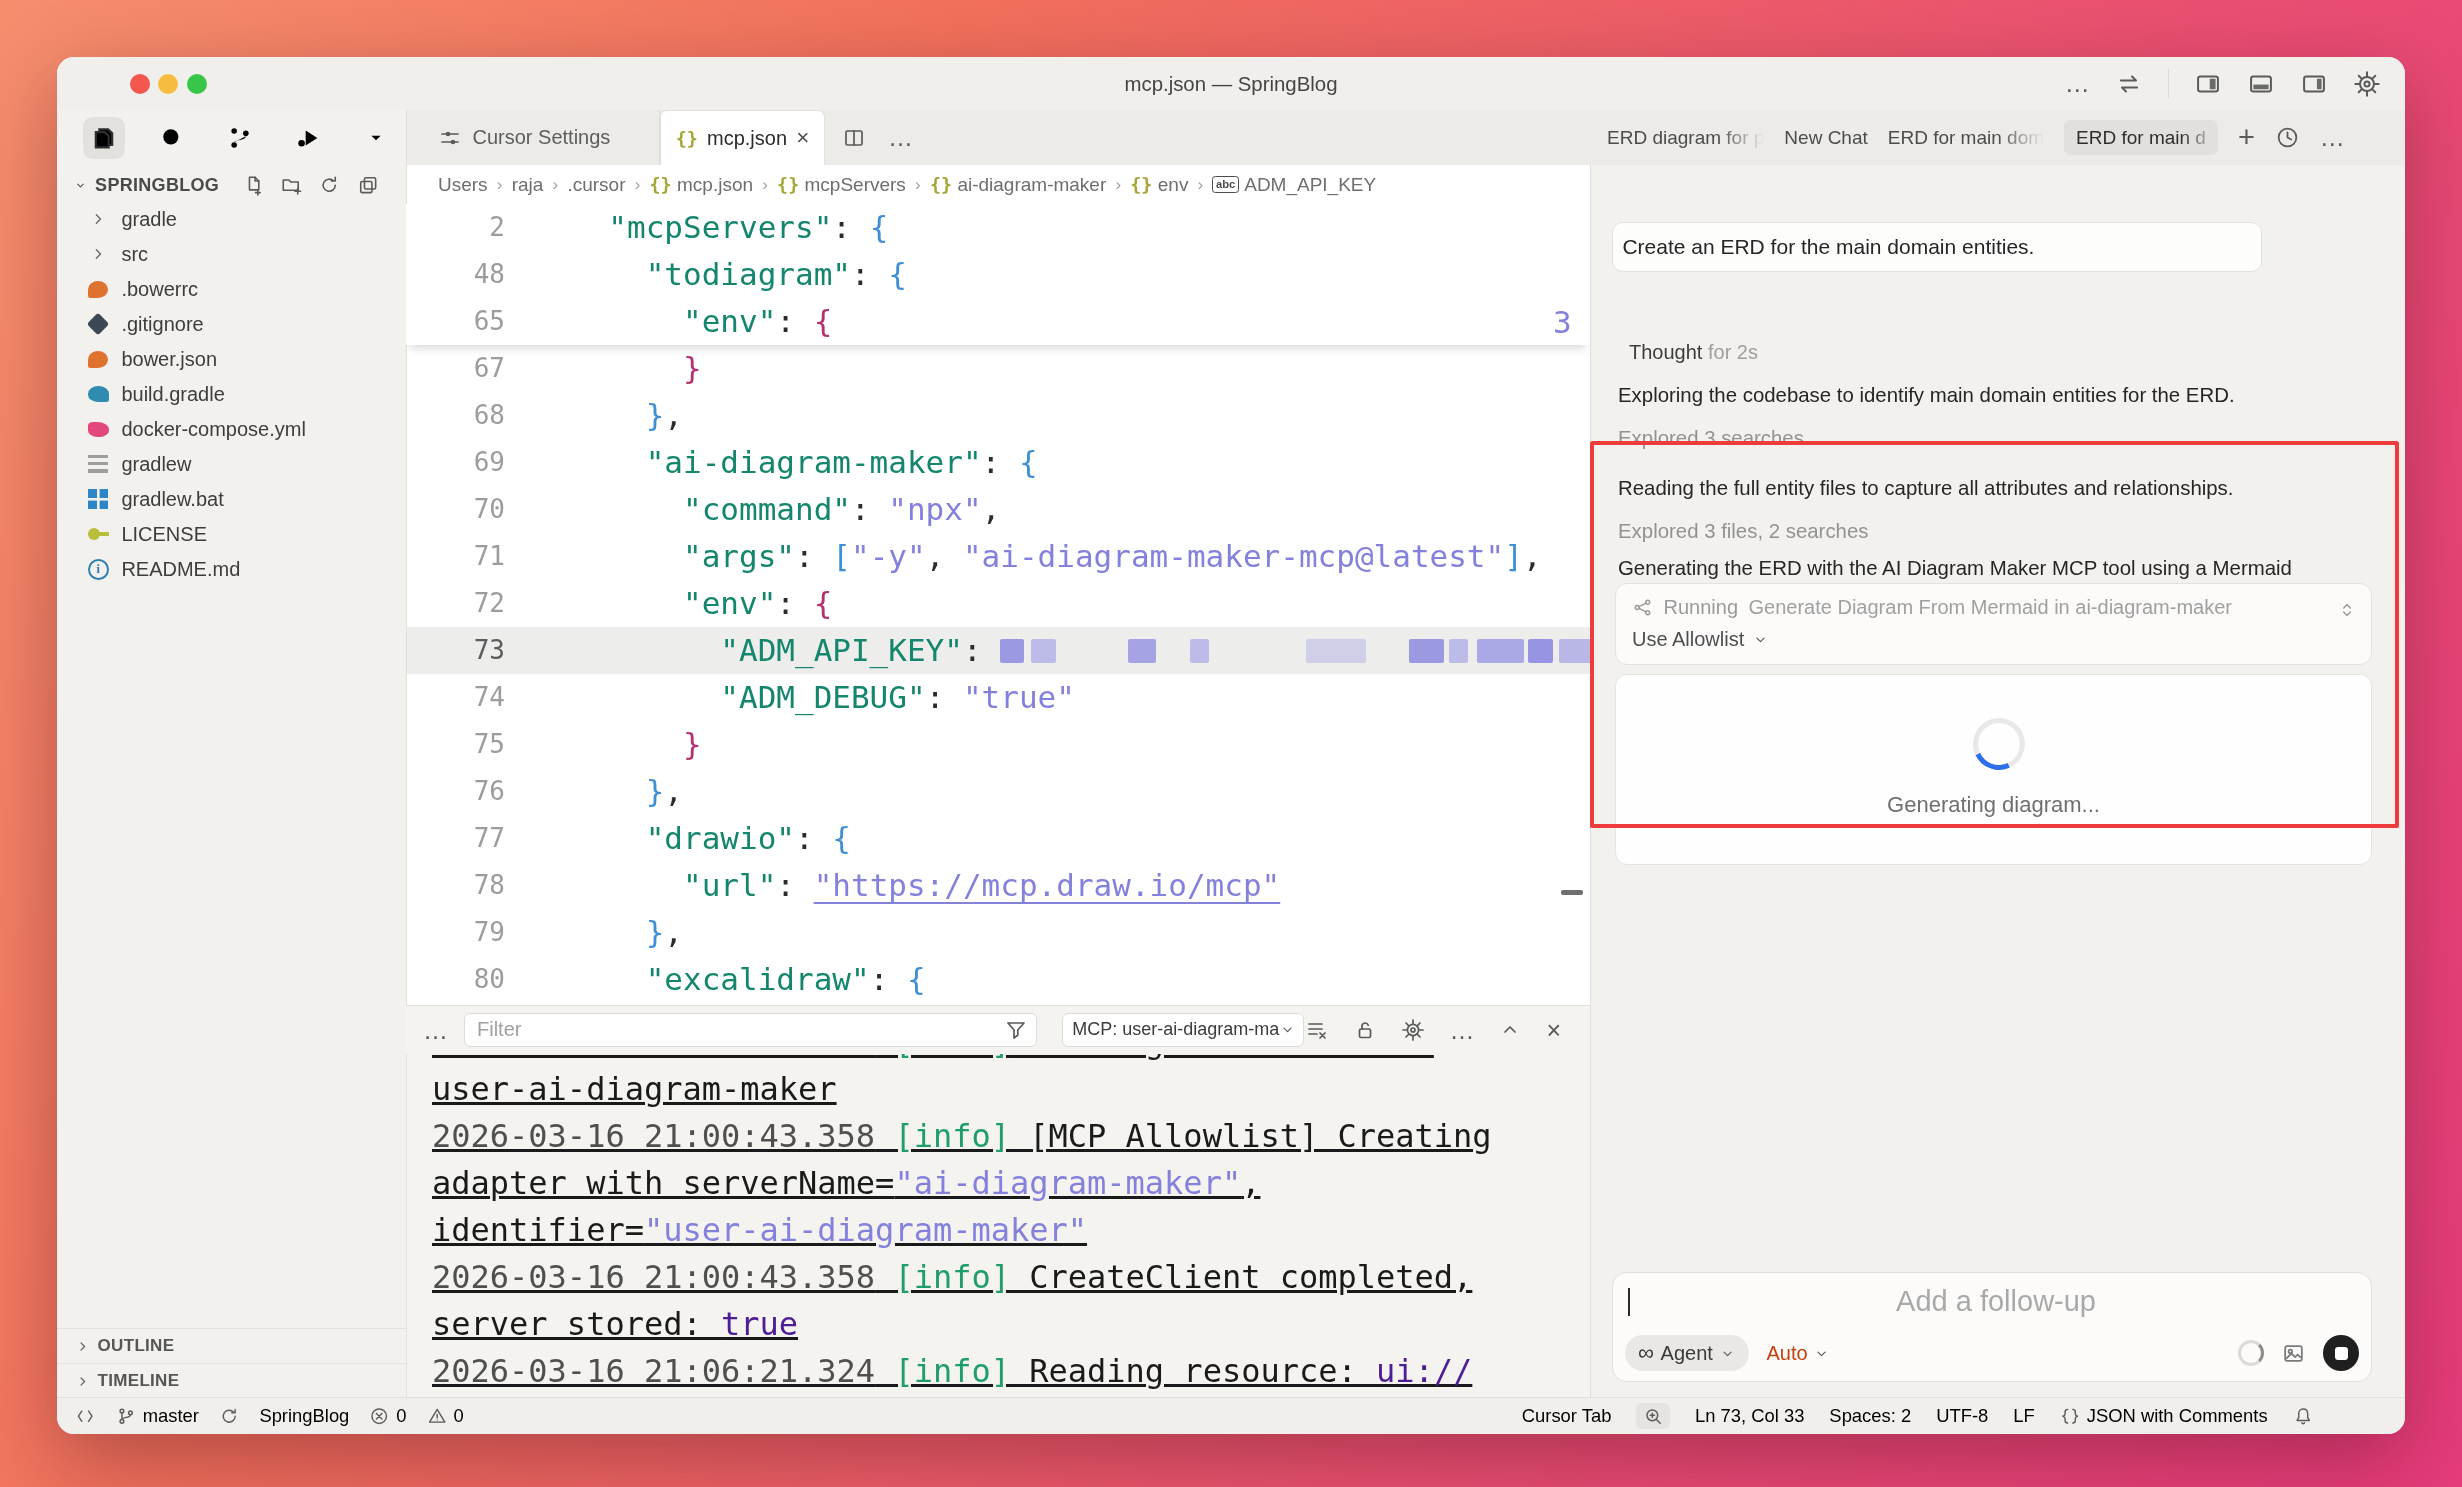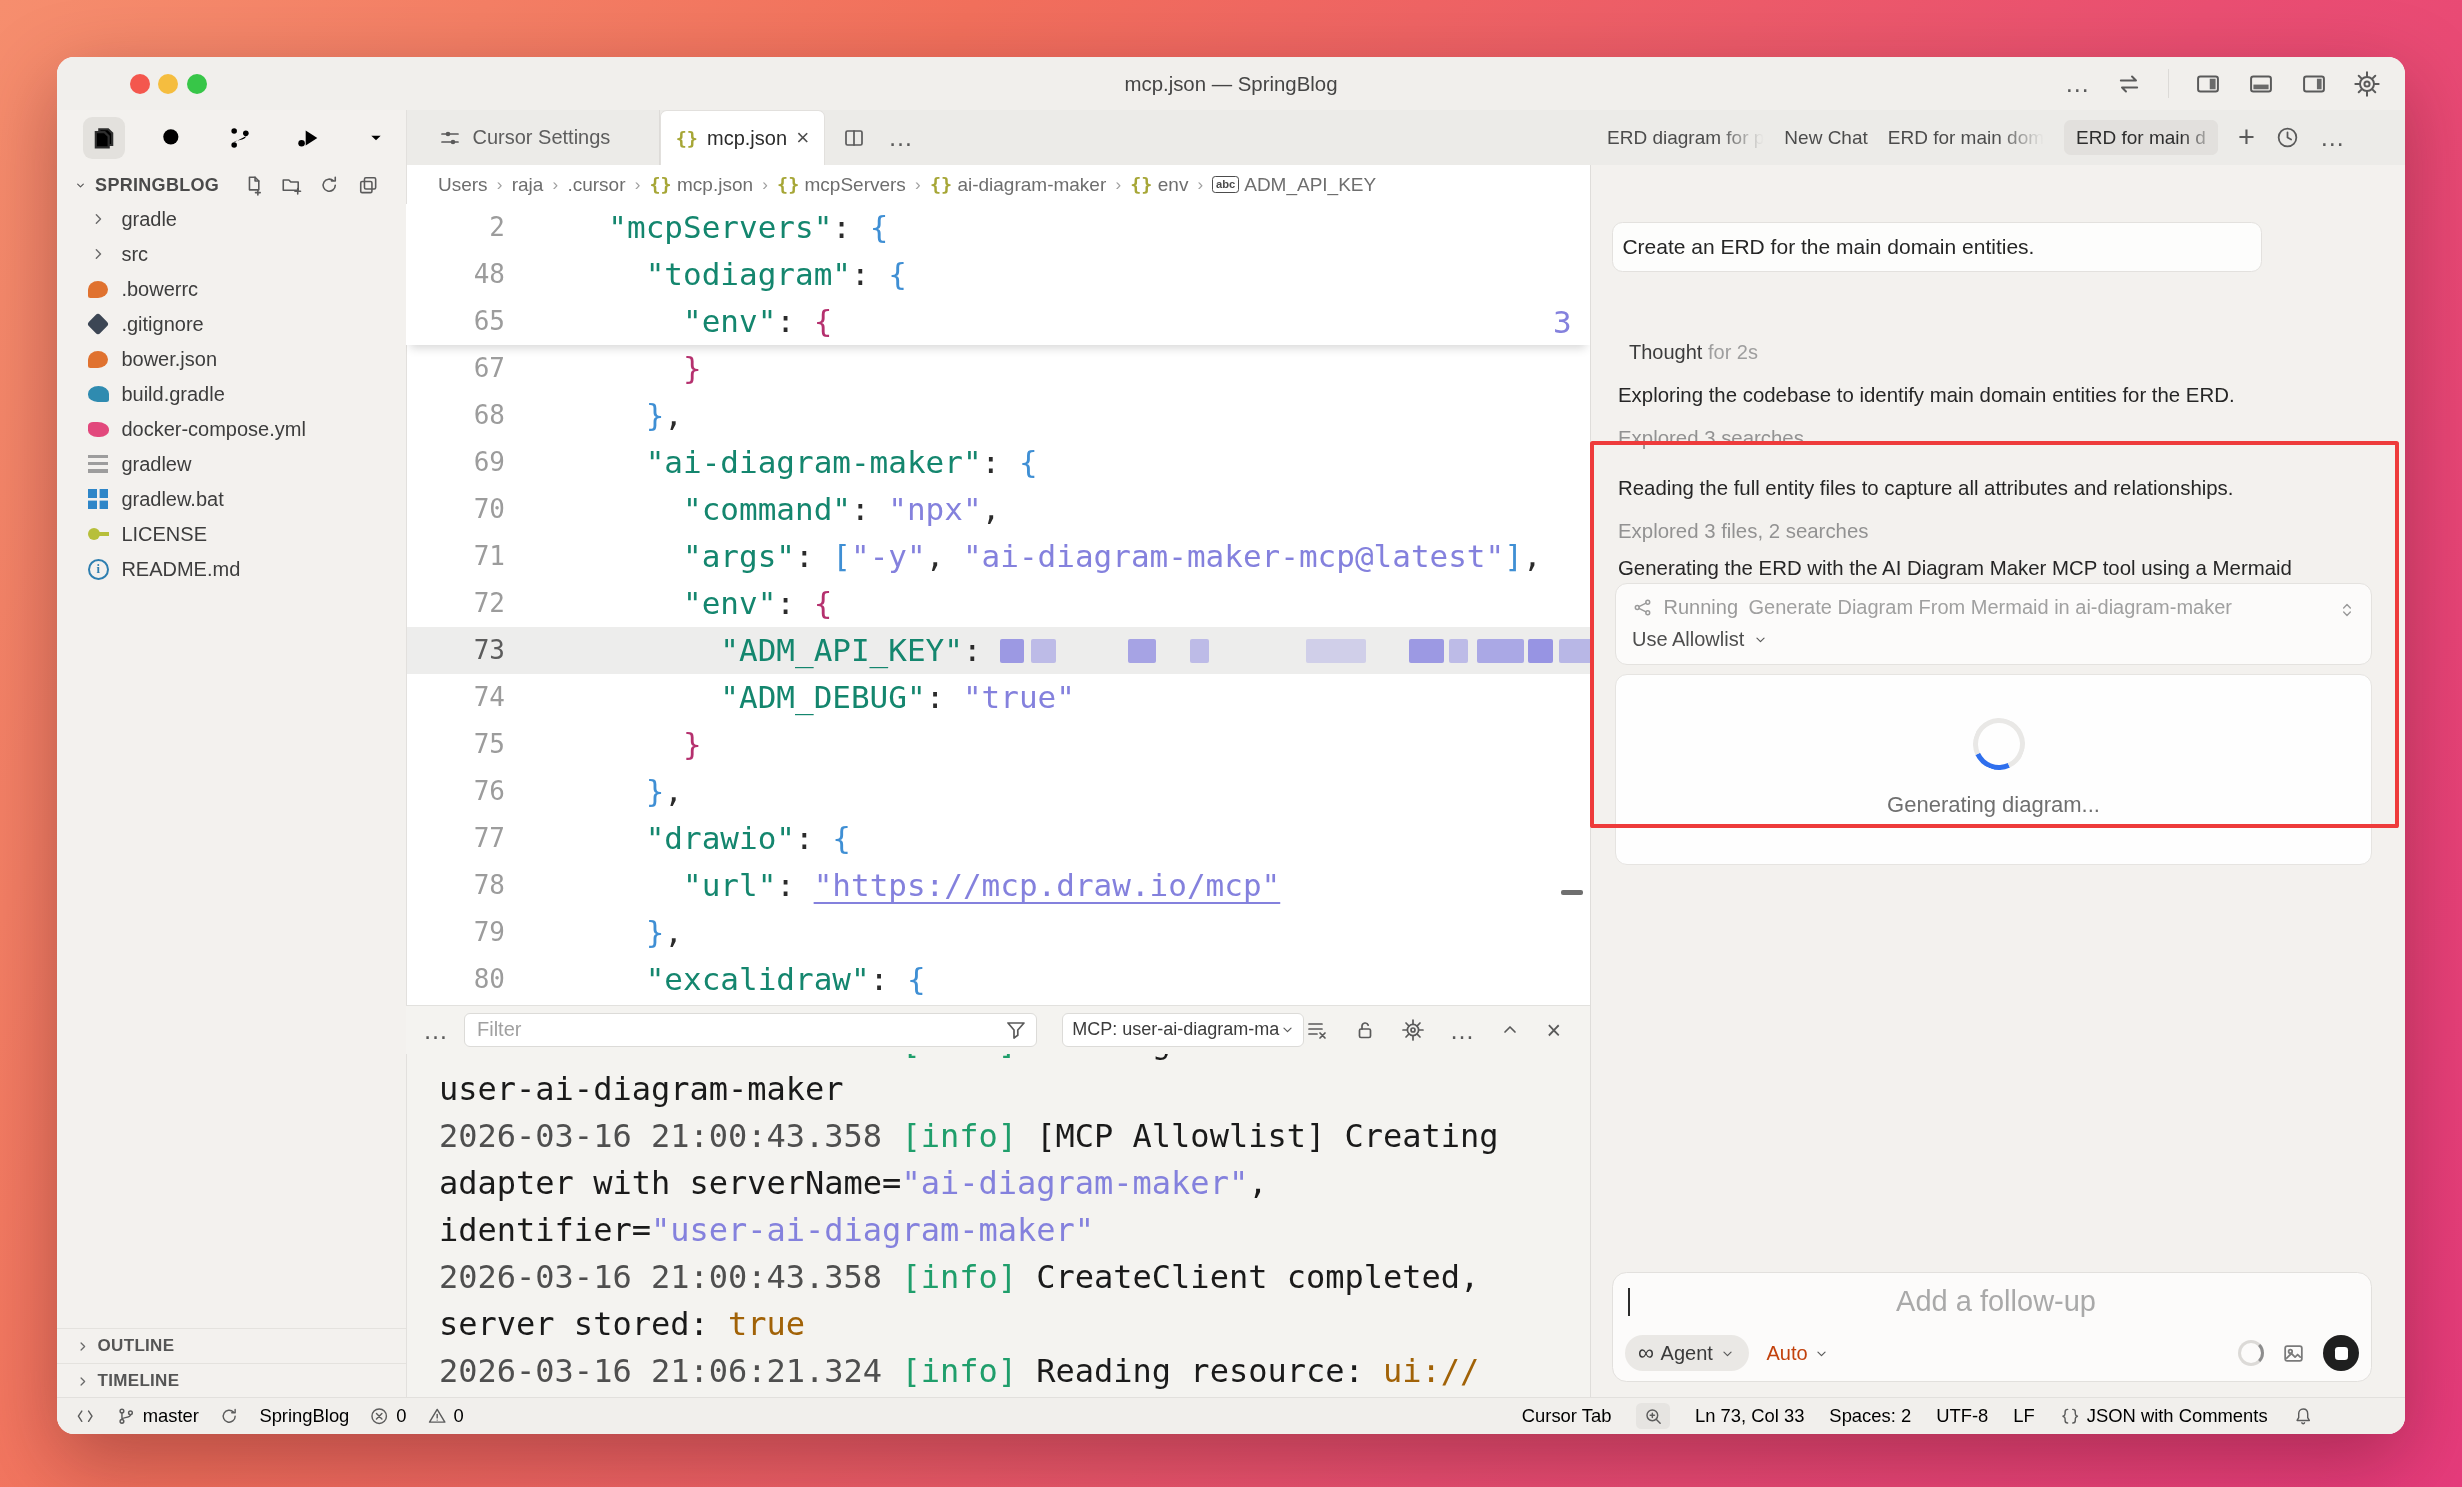--- a/index.html
+++ b/index.html
@@ -59,22 +59,22 @@
   #panel-dots{position:absolute;left:17px;top:0;height:48px;display:flex;align-items:center;}
   #filterbox{position:absolute;left:58px;top:6.6px;width:573px;height:34px;background:#fff;border:1.3px solid #dcdbd8;
     border-radius:6px;box-sizing:border-box;display:flex;align-items:center;}
   #filterbox input{flex:1;border:none;outline:none;background:transparent;font-size:20px;color:#333;padding-left:12px;
     font-family:"Liberation Sans",sans-serif;}
   #filterbox input::placeholder{color:#a0a0a0;}
   #mcp-dd{position:absolute;left:656px;top:6.6px;width:242px;height:34px;background:#fff;border:1.3px solid #dcdbd8;border-radius:6px;
     box-sizing:border-box;display:flex;align-items:center;justify-content:space-between;padding:0 9.2px;font-size:18px;color:#3c3c3c;white-space:nowrap;overflow:hidden;}
   #panel-icons{position:absolute;right:29px;top:0;height:48px;display:flex;align-items:center;gap:24px;}
   #logs{position:absolute;left:0;top:12.5px;right:0;bottom:0;}
-  .ll{height:47px;font:400 32px/47px "DejaVu Sans Mono",monospace;white-space:pre;padding-left:33px;color:#1a1a1a;}
-  .lt{color:#4f4f4f;} .li{color:#1f9e6b;} .lp{color:#1a1a1a;} .ls{color:#8481dd;} .lb{color:#a16207;}
+  .ll{height:47px;font:400 32px/47px "DejaVu Sans Mono",monospace;white-space:pre;padding-left:26px;color:#1a1a1a;text-decoration:underline;}
+  .lt{color:#4f4f4f;} .li{color:#1f9e6b;} .lp{color:#1a1a1a;} .ls{color:#8481dd;} .lb{color:#4c1d95;}
   
   #sidebar{position:absolute;left:0;top:53px;width:349px;bottom:36px;background:#f3f1ee;border-right:1.3px solid #e2e0dd;}
   #activity{position:absolute;left:0;top:0;width:349px;height:55px;display:flex;align-items:center;gap:26px;padding-left:26px;box-sizing:border-box;}
   #activity .ab{width:42px;height:42px;border-radius:9.2px;display:flex;align-items:center;justify-content:center;}
   #activity .ab.active{background:#e3e1dd;}
   #activity svg{width:28px;height:28px;}
   #side-head{position:absolute;left:0;top:58px;width:349px;height:34px;display:flex;align-items:center;padding-left:14.5px;box-sizing:border-box;}
   #side-head .nm{font-size:18px;font-weight:700;color:#4a4a4a;letter-spacing:0.3px;margin-left:6.6px;}
   #side-head .hicons{display:flex;gap:16px;margin-left:22.4px;}
   #side-head .hicons svg{width:22.4px;height:22.4px;}

